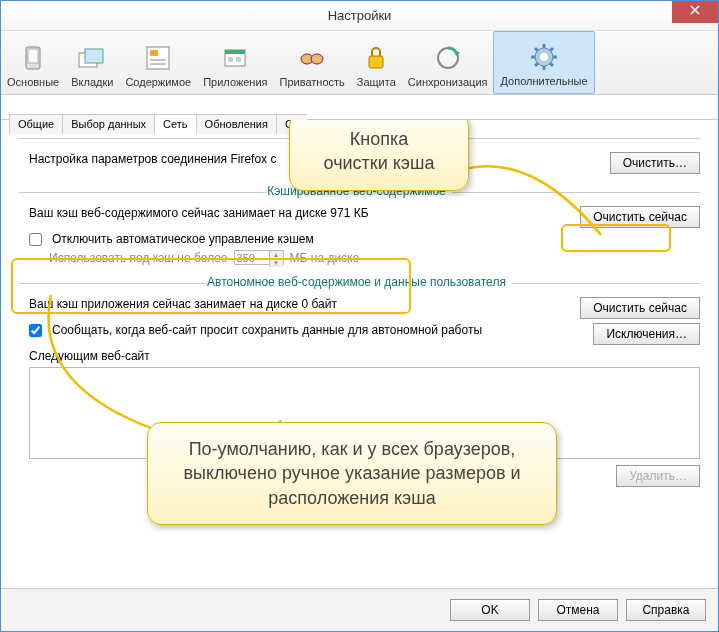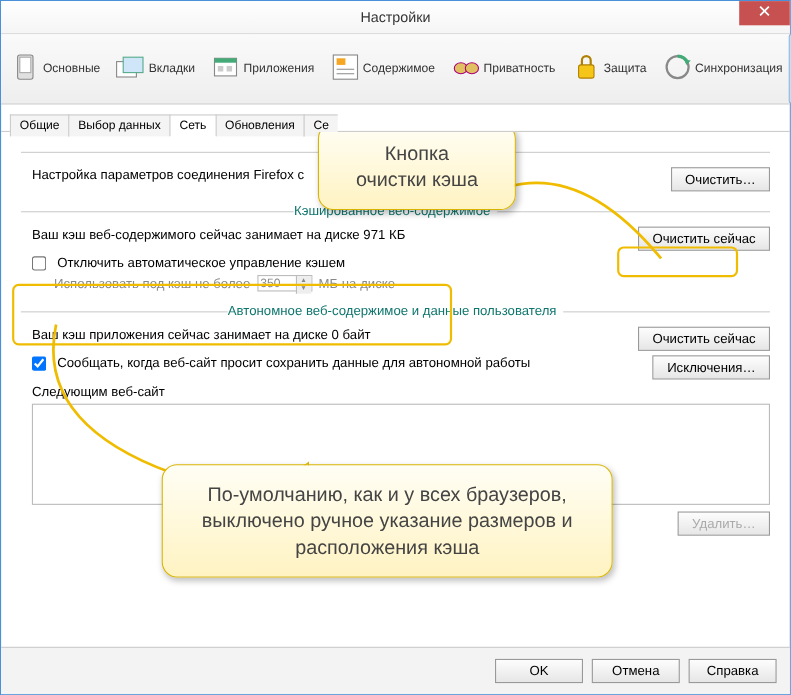--- a/index.html
+++ b/index.html
@@ -50,21 +50,21 @@
     cursor: pointer;
   }
   .toolbar {
     height: 64px;
     display: flex;
     background: linear-gradient(#fafafa, #eee);
     border-bottom: 1px solid #ccc;
   }
   .tb-item {
     display: flex;
-    flex-direction: row;
+    flex-direction: column;
     align-items: center;
     justify-content: flex-end;
     padding: 4px 6px 6px 6px;
     cursor: pointer;
     border-right: 0;
     font-size: 11px;
     color: #333;
   }
   .tb-item.active {
     background: #cfe5f8;
@@ -86,21 +86,21 @@
     font-size: 11px;
   }
   .tab {
     padding: 3px 8px;
     border: 1px solid #ccc;
     border-bottom: none;
     background: #f4f4f4;
     cursor: pointer;
     margin-right: -1px;
     position: relative;
-    top: 5px;
+    top: 15px;
   }
   .tab.partial { border-right: none; }
   .tab.active {
     background: #fff;
     border-bottom: 1px solid #fff;
     z-index: 2;
   }
   .pane {
     flex: 1;
     padding: 10px 18px;
@@ -252,38 +252,38 @@
         <svg width="30" height="26">
             <rect x="2" y="8" width="18" height="14" fill="#fff" stroke="#888"></rect>
             <rect x="8" y="4" width="18" height="14" fill="#cfe5f8" stroke="#5a8"></rect>
           </svg>
       </span>
       <span>Вкладки</span>
     </div>
     <div class="tb-item">
       <span class="tb-icon">
         <svg width="28" height="28">
+            <rect x="3" y="3" width="22" height="22" fill="#fff" stroke="#888"></rect>
+            <rect x="6" y="6" width="8" height="6" fill="#f5a623"></rect>
+            <line x1="6" y1="16" x2="22" y2="16" stroke="#888"></line>
+            <line x1="6" y1="20" x2="22" y2="20" stroke="#888"></line>
+          </svg>
+      </span>
+      <span>Содержимое</span>
+    </div>
+    <div class="tb-item">
+      <span class="tb-icon">
+        <svg width="28" height="28">
             <rect x="4" y="6" width="20" height="16" fill="#fff" stroke="#888"></rect>
             <rect x="4" y="6" width="20" height="4" fill="#4a7"></rect>
             <rect x="7" y="13" width="5" height="5" fill="#ccc"></rect>
             <rect x="15" y="13" width="5" height="5" fill="#ccc"></rect>
           </svg>
       </span>
       <span>Приложения</span>
-    </div>
-    <div class="tb-item">
-      <span class="tb-icon">
-        <svg width="28" height="28">
-            <rect x="3" y="3" width="22" height="22" fill="#fff" stroke="#888"></rect>
-            <rect x="6" y="6" width="8" height="6" fill="#f5a623"></rect>
-            <line x1="6" y1="16" x2="22" y2="16" stroke="#888"></line>
-            <line x1="6" y1="20" x2="22" y2="20" stroke="#888"></line>
-          </svg>
-      </span>
-      <span>Содержимое</span>
     </div>
     <div class="tb-item">
       <span class="tb-icon">
         <svg width="30" height="26">
             <ellipse cx="10" cy="14" rx="6" ry="5" fill="#e0c060" stroke="#a07"></ellipse>
             <ellipse cx="20" cy="14" rx="6" ry="5" fill="#e0c060" stroke="#a07"></ellipse>
           </svg>
       </span>
       <span>Приватность</span>
     </div>

